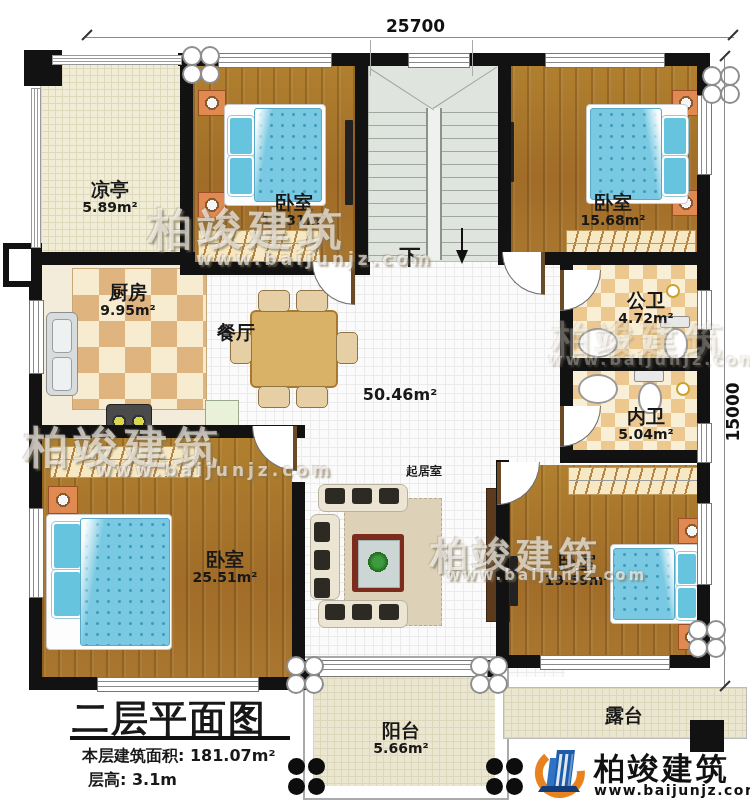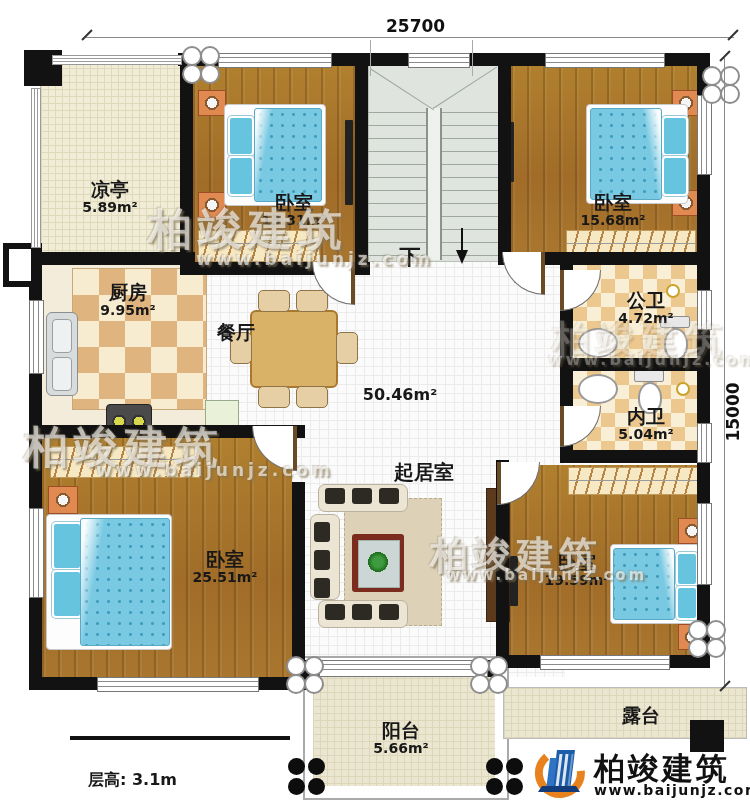--- a/index.html
+++ b/index.html
@@ -330,35 +330,35 @@
       <div class="ar">4.72m²</div>
     </div>
   <div class="roomlabel" style="left:646px;top:424px;">
     <div class="nm">内卫</div>
       <div class="ar">5.04m²</div>
     </div>
   <div class="roomlabel" style="left:400px;top:395px;">
     <div class="ar" style="font-size:16px;">50.46m²</div>
     </div>
   <div class="roomlabel" style="left:424px;top:472px;">
-    <div class="nm" style="font-size:20px;">起居室</div>
+    <div class="nm" style="font-size:12px;">起居室</div>
     </div>
   <div class="roomlabel" style="left:225px;top:567px;">
     <div class="nm">卧室</div>
       <div class="ar">25.51m²</div>
     </div>
   <div class="roomlabel" style="left:577px;top:570px;">
     <div class="nm">卧室</div>
       <div class="ar">19.59m²</div>
     </div>
   <div class="roomlabel" style="left:401px;top:738px;">
     <div class="nm">阳台</div>
       <div class="ar">5.66m²</div>
     </div>
-  <div class="roomlabel" style="left:641px;top:716px;">
+  <div class="roomlabel" style="left:624px;top:716px;">
     <div class="nm">露台</div>
     </div>
   <div class="roomlabel" style="left:410px;top:258px;">
     <div class="nm" style="font-size:21px;">下</div>
     </div>
 
   <div class="wm" style="left:148px;top:200px;font-size:44px;letter-spacing:6px;">柏竣建筑</div>
   <div class="wm" style="left:196px;top:249px;font-size:17px;letter-spacing:4px;">www.baijunjz.com</div>
   <div class="wm" style="left:24px;top:418px;font-size:44px;letter-spacing:6px;">柏竣建筑</div>
   <div class="wm" style="left:96px;top:460px;font-size:17px;letter-spacing:4px;">www.baijunjz.com</div>
@@ -371,21 +371,23 @@
   <div class="dimtick" style="left:80px;top:34px;"></div>
   <div class="dimtick" style="left:726px;top:34px;"></div>
   <div class="dimline" style="left:370px;top:40px;width:1px;height:36px;background:#aaa;"></div>
   <div class="dimline" style="left:472px;top:40px;width:1px;height:36px;background:#aaa;"></div>
   <div class="dimlabel" style="left:382px;top:16px;">25700</div>
   <div class="dimline" style="left:724px;top:58px;width:1px;height:630px;"></div>
   <div class="dimtick" style="left:718px;top:55px;"></div>
   <div class="dimtick" style="left:718px;top:685px;"></div>
   <div class="dimlabel" style="left:696px;top:402px;width:66px;text-align:center;transform:rotate(-90deg);background:transparent;">15000</div>
 
+  <div class="tb-title" style="left:72px;top:694px;">二层平面图</div>
   <div class="tb-line" style="left:70px;top:736px;width:220px;height:4px;"></div>
+  <div class="tb-sub" style="left:82px;top:746px;">本层建筑面积: 181.07m²</div>
   <div class="tb-sub" style="left:88px;top:770px;">层高: 3.1m</div>
 
   <span class="abs" style="left:530px;top:742px;width:58px;height:58px;">
     <svg width="58" height="58" viewBox="0 0 58 58">
       <path d="M10 44 A 21 21 0 1 1 46 36" fill="none" stroke="#e8821e" stroke-width="8" transform="rotate(215 28 30)"></path>
       <g transform="skewX(-7)">
         <rect x="28" y="8" width="18" height="42" fill="#1d5ca8"></rect>
         <rect x="22" y="16" width="7" height="34" fill="#2e73c4"></rect>
         <rect x="31" y="12" width="3" height="34" fill="#fff" opacity=".85"></rect>
         <rect x="37" y="12" width="3" height="34" fill="#fff" opacity=".85"></rect>

